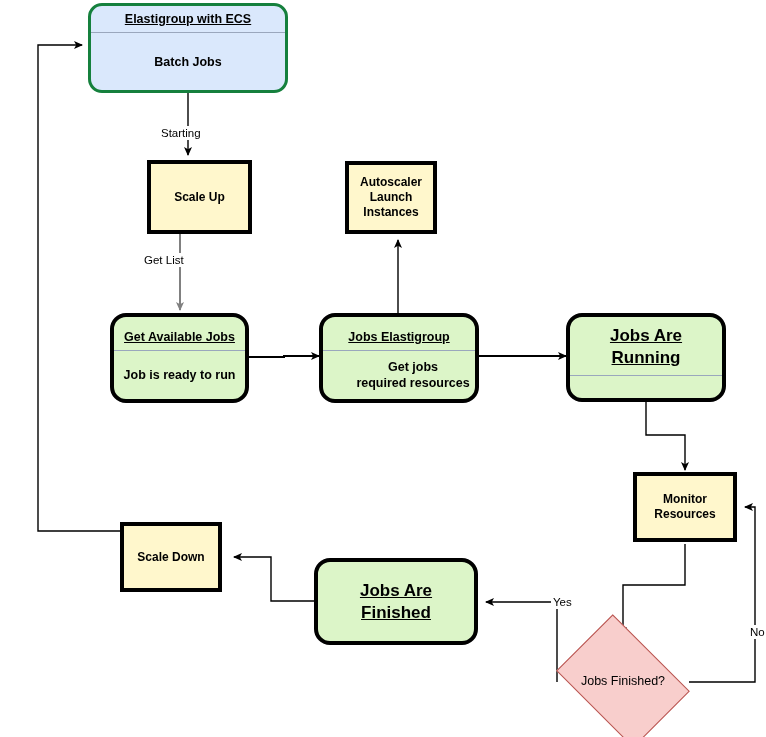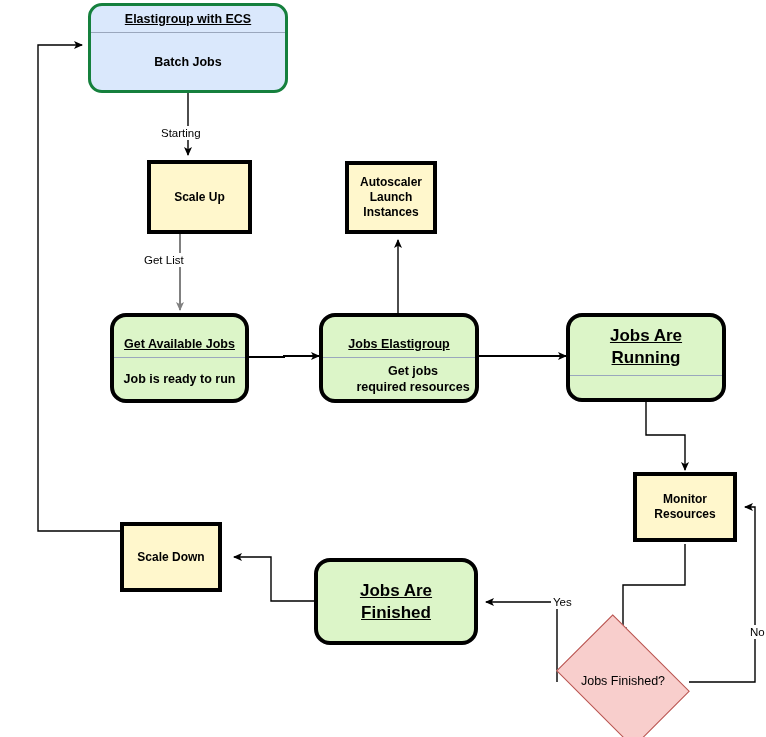--- a/index.html
+++ b/index.html
@@ -83,21 +83,21 @@
   .n-green {
     background: #dcf5c8;
     border: 4px solid #000000;
     border-radius: 16px;
     justify-content: flex-start;
   }
   .n-green .title {
     font-size: 12.5px;
     font-weight: bold;
     text-decoration: underline;
-    padding-top: 20px;
+    padding-top: 13px;
   }
   .n-green .divider {
     width: 100%;
     height: 1px;
     background: #9aa7bd;
     margin-top: 6px;
   }
   .n-green .body {
     flex: 1;
     display: flex;

